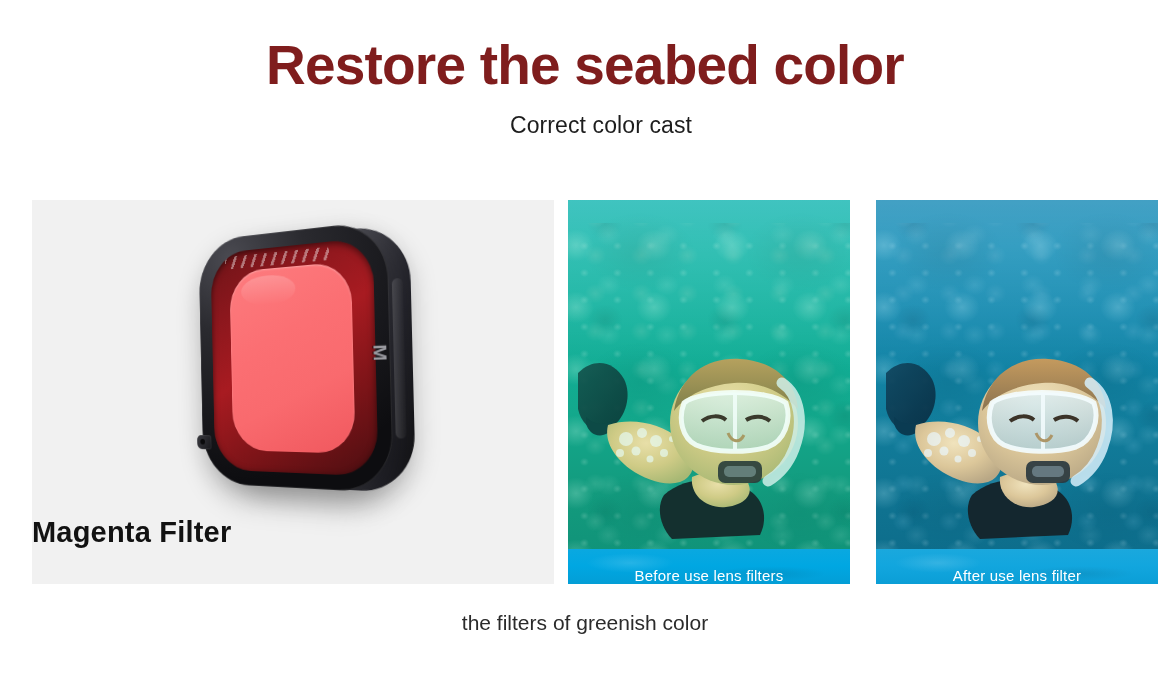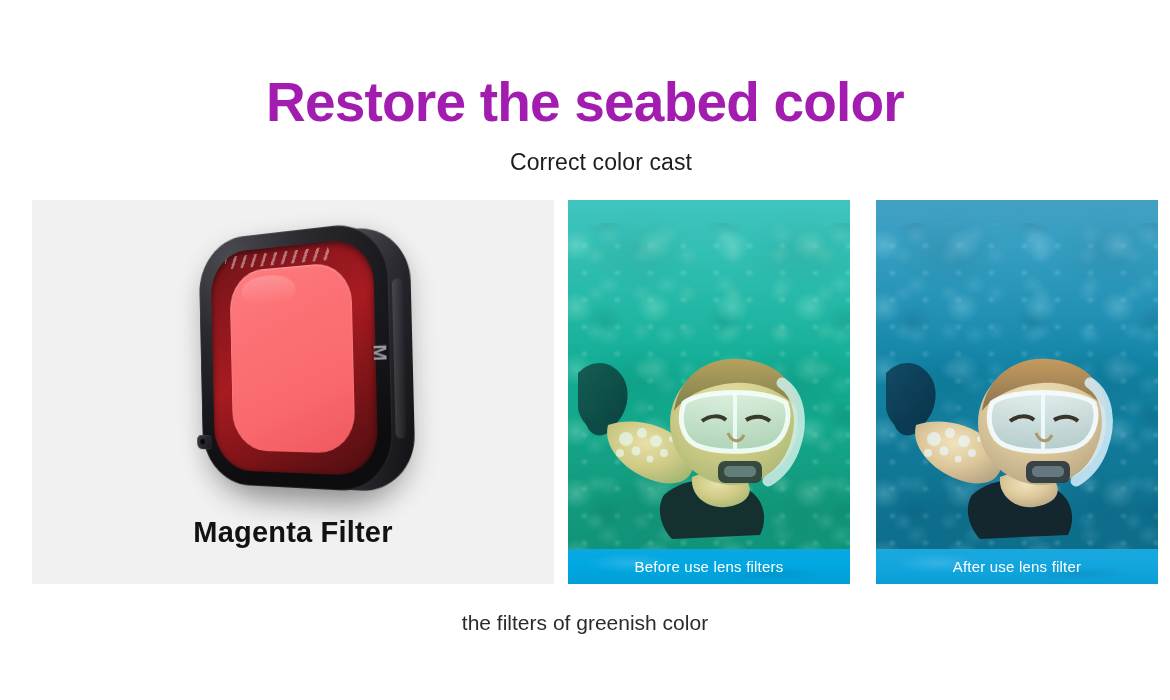--- a/index.html
+++ b/index.html
@@ -19,26 +19,26 @@
   
   .header {
     position: absolute;
     left: 0;
     top: 0;
     width: 1170px;
     text-align: center;
   }
   .page-title {
     margin: 0;
-    padding-top: 73px;
+    padding-top: 36px;
     font-size: 55px;
     line-height: 1.08;
     font-weight: 700;
     letter-spacing: -0.8px;
-    color: #a21caf;
+    color: #7f1d1d;
   }
   .page-subtitle {
     margin: 0;
     padding-top: 17px;
     font-size: 23px;
     font-weight: 400;
     color: #1d1d1d;
     letter-spacing: 0.1px;
     padding-left: 32px;
   }
@@ -196,21 +196,21 @@
     height: 6px;
     border-radius: 50%;
     background: #0a0a0c;
   }
 
   .product-label {
     position: absolute;
     left: 0;
     top: 316px;
     width: 522px;
-    text-align: center;
+    text-align: left;
     font-size: 29px;
     font-weight: 700;
     color: #121212;
     letter-spacing: 0.2px;
   }
 
   
   .photo-panel {
     position: absolute;
     top: 0;
@@ -299,21 +299,21 @@
   .diver svg { display: block; width: 100%; height: 100%; }
 
   
   .caption {
     position: absolute;
     left: 0;
     right: 0;
     bottom: 0;
     height: 35px;
     display: flex;
-    align-items: center;
+    align-items: flex-end;
     justify-content: center;
     color: #ffffff;
     font-size: 15px;
     letter-spacing: 0.2px;
   }
   .caption-before {
     background: linear-gradient(180deg, #0aa8e0 0%, #00a7e2 48%, #039ed6 100%);
   }
   .caption-after {
     background: linear-gradient(180deg, #1aa8dd 0%, #12a6de 48%, #0b9ed6 100%);

